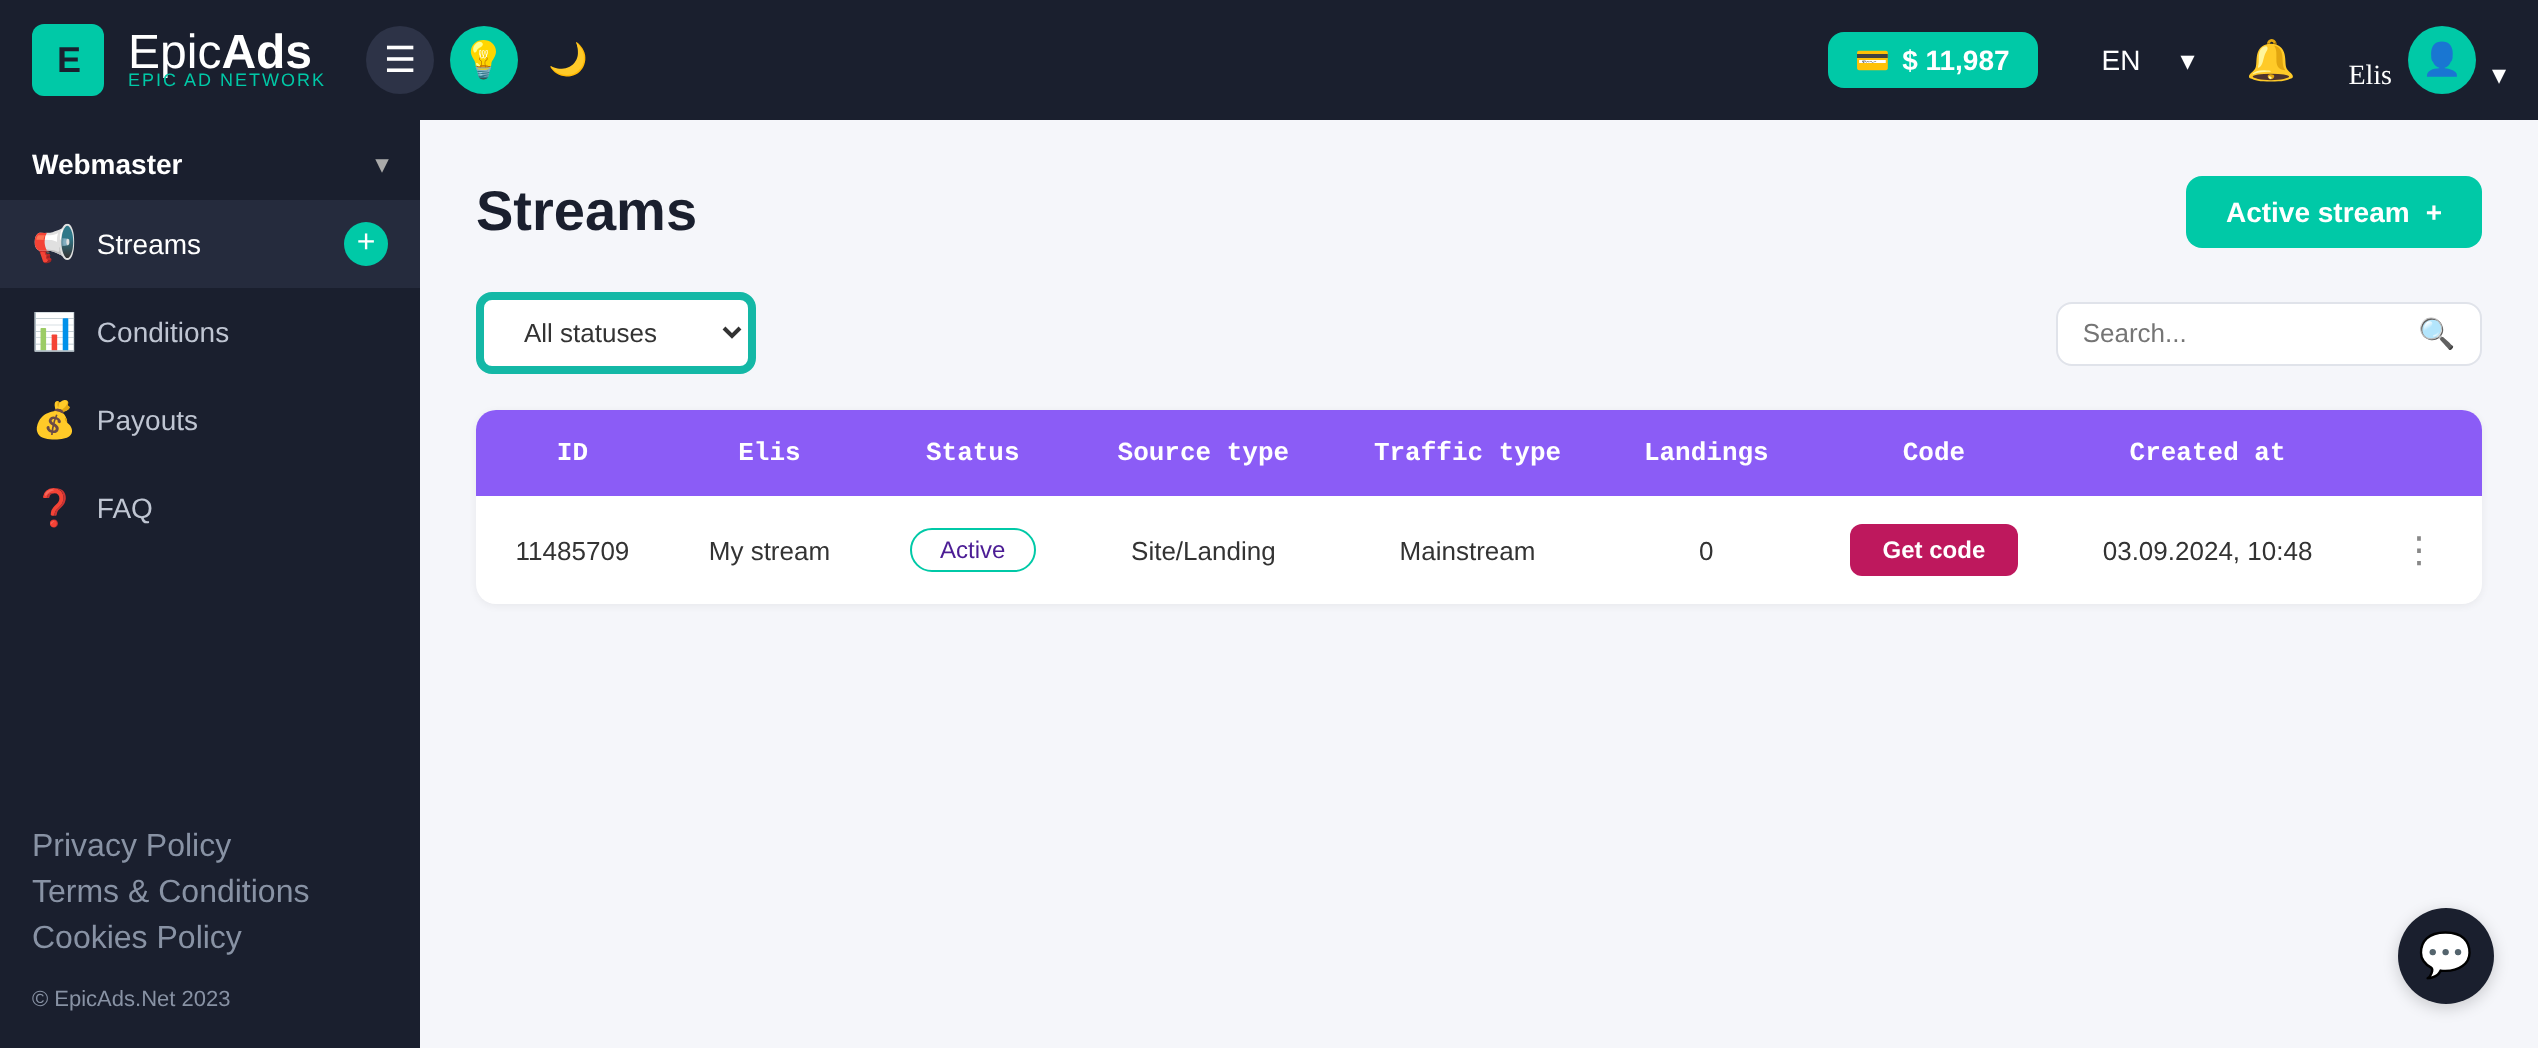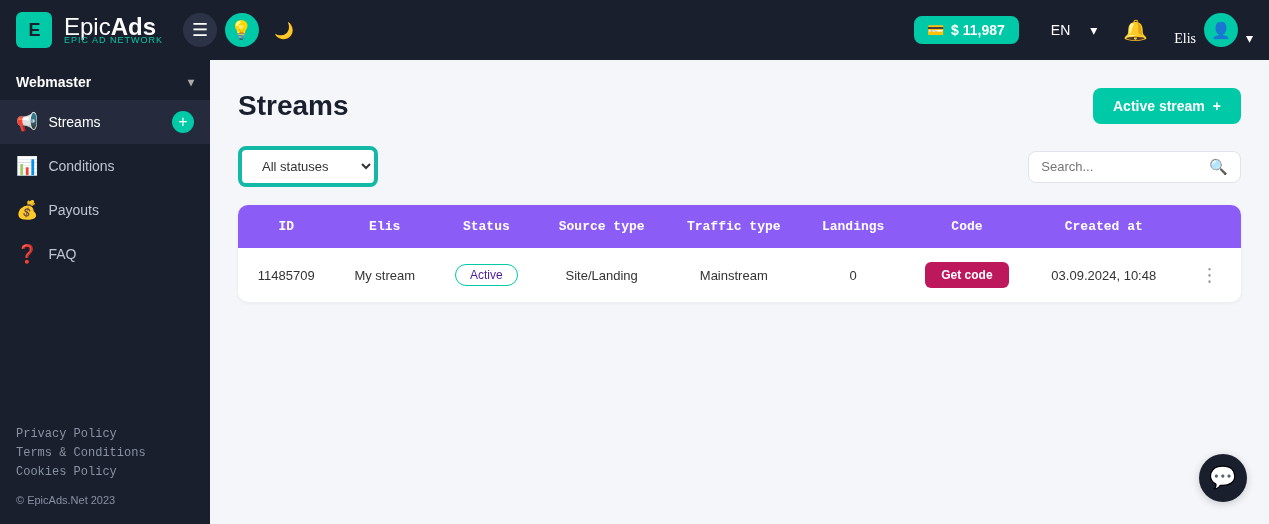--- a/index.html
+++ b/index.html
@@ -166,23 +166,22 @@
       cursor: pointer;
       display: flex;
       align-items: center;
       justify-content: center;
       font-size: 16px;
       margin-left: auto;
     }
     .sidebar-footer {
       margin-top: auto;
       padding: 12px 16px 4px 16px;
-      font-size: 12px;
+      font-size: 16px;
       color: #8892a4;
-      font-family: Liberation Mono, monospace;
     }
     .sidebar-footer a {
       display: block;
       color: #8892a4;
       text-decoration: none;
       margin-bottom: 5px;
     }
     .sidebar-copyright {
       font-size: 11px;
       color: #8892a4;

